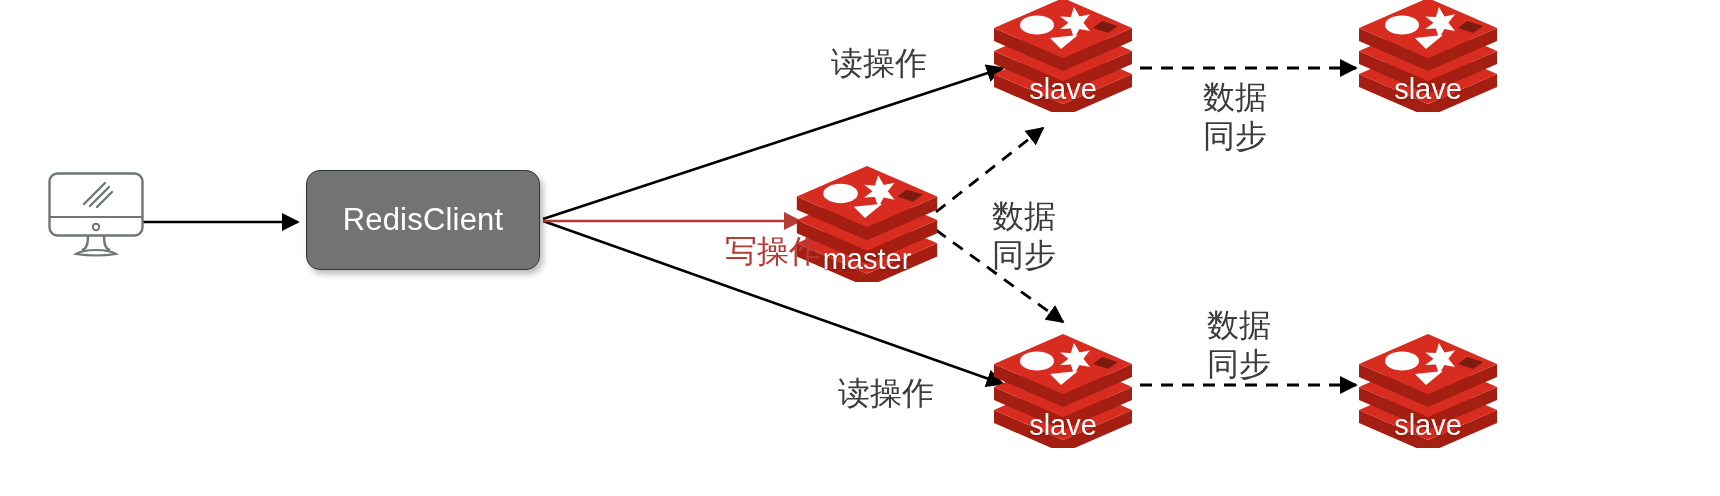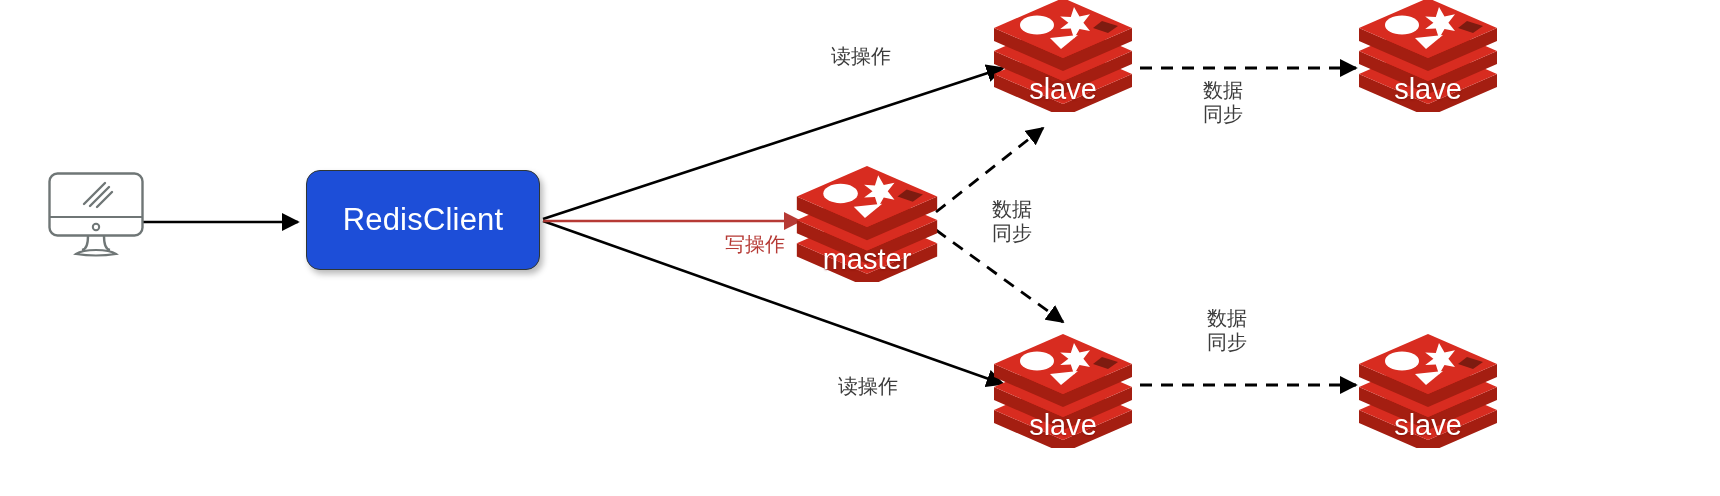--- a/index.html
+++ b/index.html
@@ -22,21 +22,21 @@
     width: 1720px;
     height: 496px;
   }
   
   .client-box {
     position: absolute;
     left: 306px;
     top: 170px;
     width: 234px;
     height: 100px;
-    background: #1d4ed8;
+    background: #737373;
     border: 1px solid #2f3634;
     border-radius: 14px;
     box-shadow: 3px 4px 6px rgba(0,0,0,0.28);
     display: flex;
     align-items: center;
     justify-content: center;
     box-sizing: border-box;
   }
   .client-box-label {
     color: #ffffff;
@@ -64,21 +64,21 @@
   .redis-node.master-node {
     width: 150px;
     height: 120px;
   }
   .redis-node.master-node .node-label {
     width: 150px;
   }
   
   .edge-label {
     position: absolute;
-    font-size: 20px;
+    font-size: 32px;
     line-height: 1.22;
     color: #3c3c3c;
     white-space: pre-line;
     pointer-events: none;
   }
   .edge-label.write-label {
     color: #b63a35;
   }
   
   .watermark {

